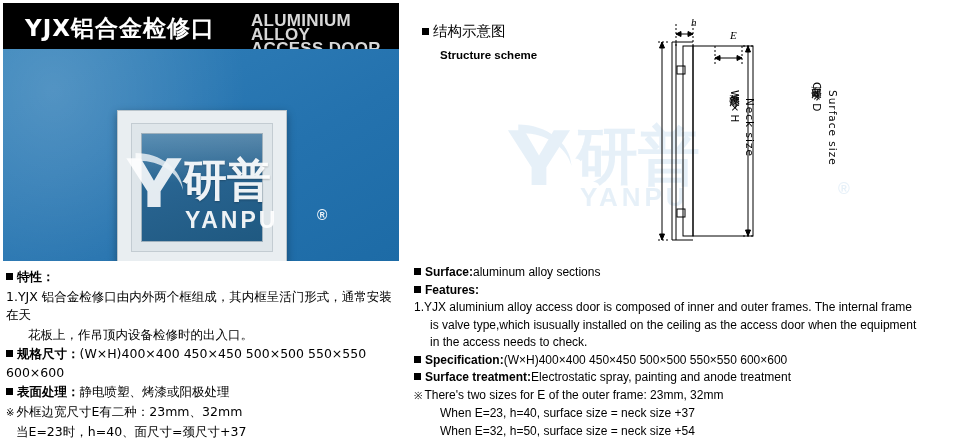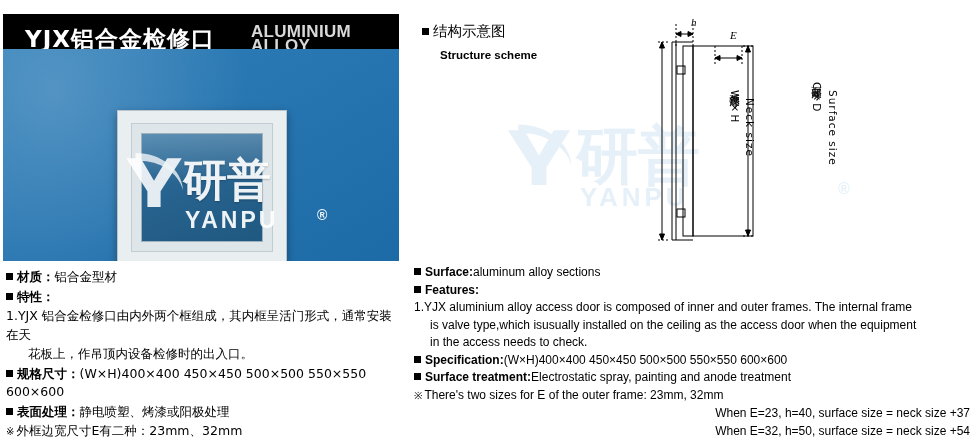--- a/index.html
+++ b/index.html
@@ -10,21 +10,21 @@
     color:#000;
     overflow:hidden;
     position:relative;
   }
   .page{position:relative;width:974px;height:444px;}
 
   
   .left{position:absolute;left:0;top:0;width:402px;height:444px;}
 
   .title-bar{
-    position:absolute;left:3px;top:14px;width:396px;height:46px;
+    position:absolute;left:3px;top:3px;width:396px;height:46px;
     background:#000;
   }
   .title-cn{
     position:absolute;left:22px;top:10px;
     font-size:23px;font-weight:bold;color:#fff;
     letter-spacing:1px;
     font-family:"DejaVu Sans", sans-serif;
   }
   .title-en{
     position:absolute;left:248px;top:11px;width:140px;
@@ -136,21 +136,21 @@
     letter-spacing:1px;
     font-family:"DejaVu Sans", sans-serif;
   }
 
   .right-text{
     position:absolute;left:10px;top:264px;width:556px;
     font-size:12px;line-height:16.5px;
   }
   .right-text .row{margin-bottom:1px;}
   .right-text .ind{padding-left:8px;margin-left:8px;}
-  .right-text .ind2{padding-left:26px;text-align:right;}
+  .right-text .ind2{padding-left:26px;}
   .sq{
     display:inline-block;width:7px;height:7px;background:#000;
     margin-right:4px;vertical-align:1px;
   }
   .star{font-size:10px;margin-right:2px;}
 </style>
 </head>
 <body>
 
 <div class="page">
@@ -180,23 +180,20 @@
           <path d="M22 6 C60 6 92 30 94 62 C86 34 56 16 22 18 Z" fill="#ffffff" opacity="0.8"></path>
         </svg>
         <div class="wmtext">研普</div>
         <div class="wmlatin">YANPU</div>
         <div class="wmreg">®</div>
       </div>
     </div>
 
     <div class="left-text">
       <div class="row">
-        <span class="sq"></span><b>材质：</b><span>铝合金型材</span>
-      </div>
-      <div class="row">
         <span class="sq"></span><b>特性：</b>
       </div>
       <div class="row">1.YJX 铝合金检修口由内外两个框组成，其内框呈活门形式，通常安装在天</div>
       <div class="row ind2">花板上，作吊顶内设备检修时的出入口。</div>
       <div class="row">
         <span class="sq"></span><b>规格尺寸：</b><span>(W×H)400×400  450×450  500×500  550×550  600×600</span>
       </div>
       <div class="row">
         <span class="sq"></span><b>表面处理：</b><span>静电喷塑、烤漆或阳极处理</span>
       </div>

